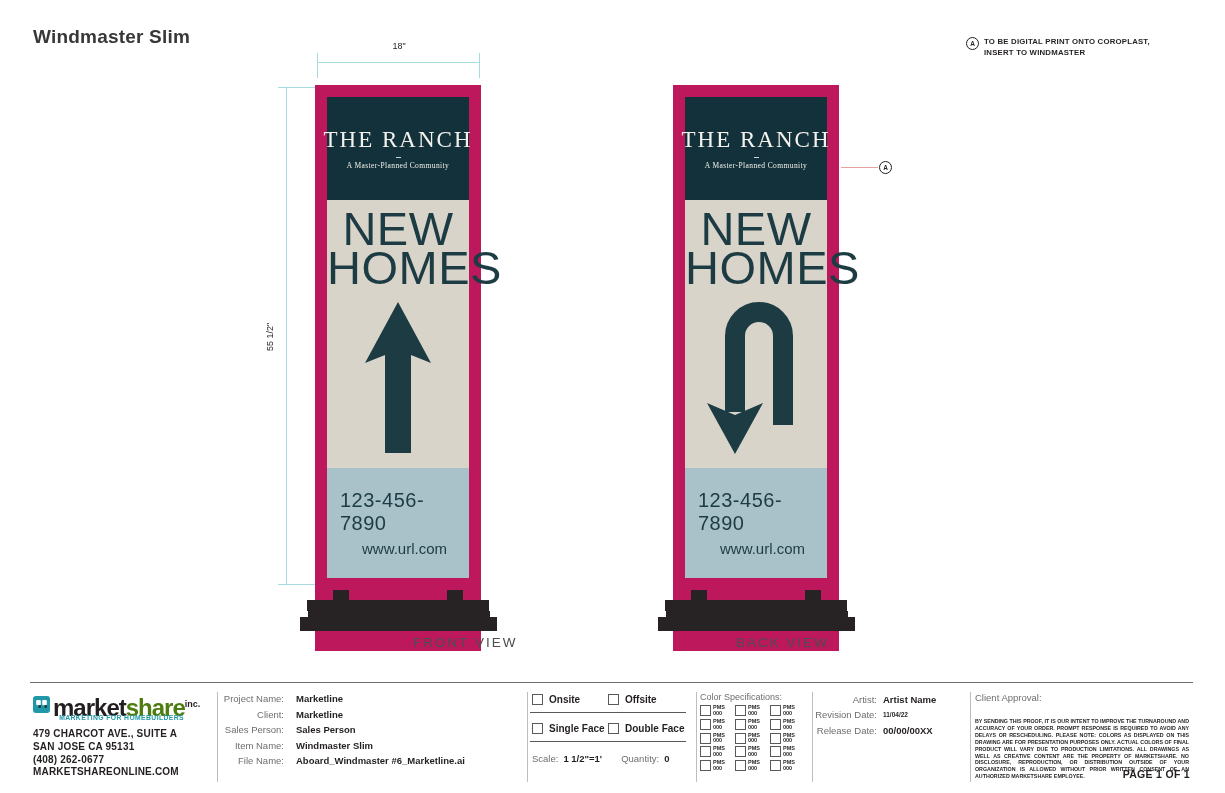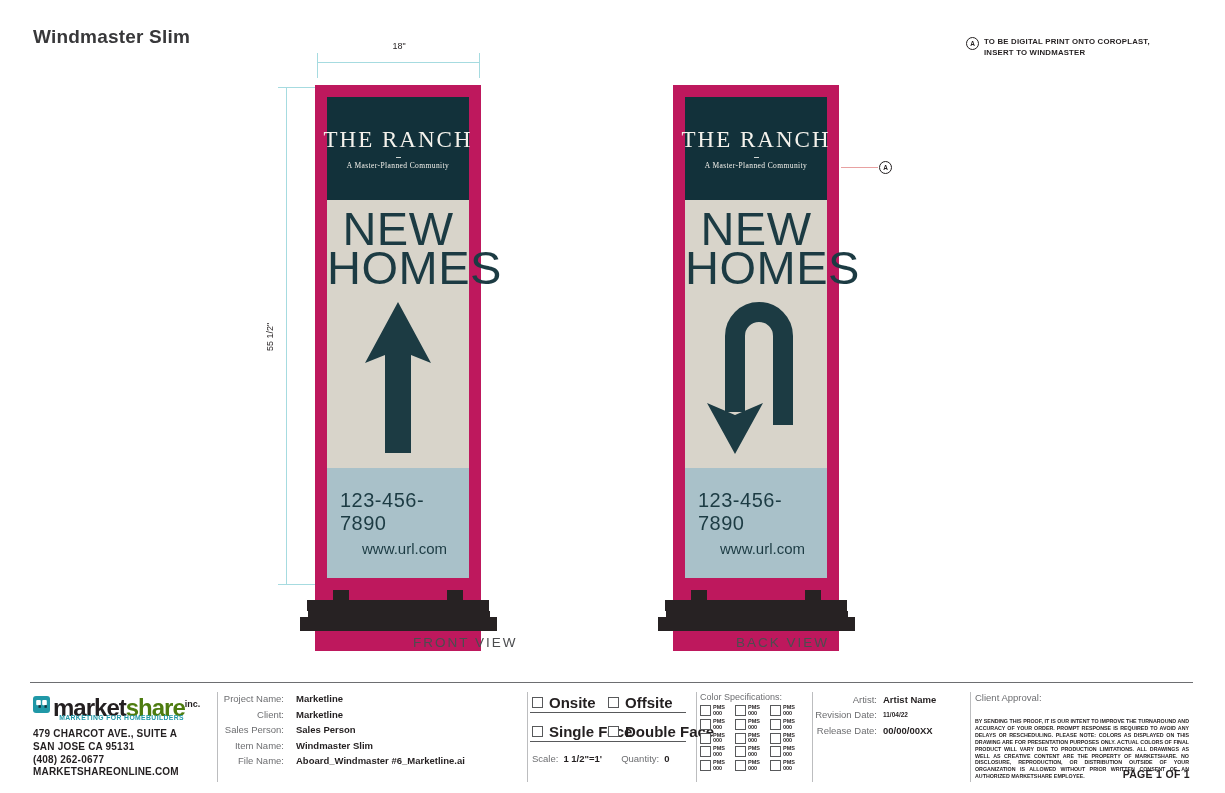--- a/index.html
+++ b/index.html
@@ -55,21 +55,21 @@
   .tagline{position:absolute;left:52px;top:714px;width:132px;text-align:right;font-size:6.8px;font-weight:bold;color:#2098a7;letter-spacing:.4px;}
   .address{position:absolute;left:33px;top:728px;font-size:10px;font-weight:bold;line-height:12.8px;letter-spacing:.2px;}
 
   
   .tb-project{position:absolute;left:222px;top:693px;}
   .field-row{display:flex;margin-bottom:4.6px;}
   .field-row .f-label{width:62px;text-align:right;margin-right:12px;flex:0 0 auto;}
 
   
   .cb{display:inline-block;width:11px;height:11px;border:1px solid #58595b;background:#fff;box-sizing:border-box;}
-  .cb-item{position:absolute;display:flex;align-items:center;gap:6px;font-size:15px;font-weight:bold;color:#231f20;}
+  .cb-item{position:absolute;display:flex;align-items:center;gap:6px;font-size:10px;font-weight:bold;color:#231f20;}
   .opt-divider{position:absolute;left:530px;width:156px;height:1px;background:#58595b;}
   .scale-row{position:absolute;left:532px;top:753px;font-size:9.5px;display:flex;gap:5px;align-items:baseline;}
 
   
   .cs-title{position:absolute;left:700px;top:692px;font-size:9px;color:#6d6e71;}
   .pms-grid{position:absolute;left:700px;top:704px;display:grid;grid-template-columns:repeat(3,35px);grid-auto-rows:13.7px;}
   .pms-cell{display:flex;align-items:center;gap:2px;}
   .pms-cell .cb{width:11px;height:11px;}
   .pms-text{font-size:5.5px;font-weight:bold;line-height:5.6px;color:#231f20;}
 

